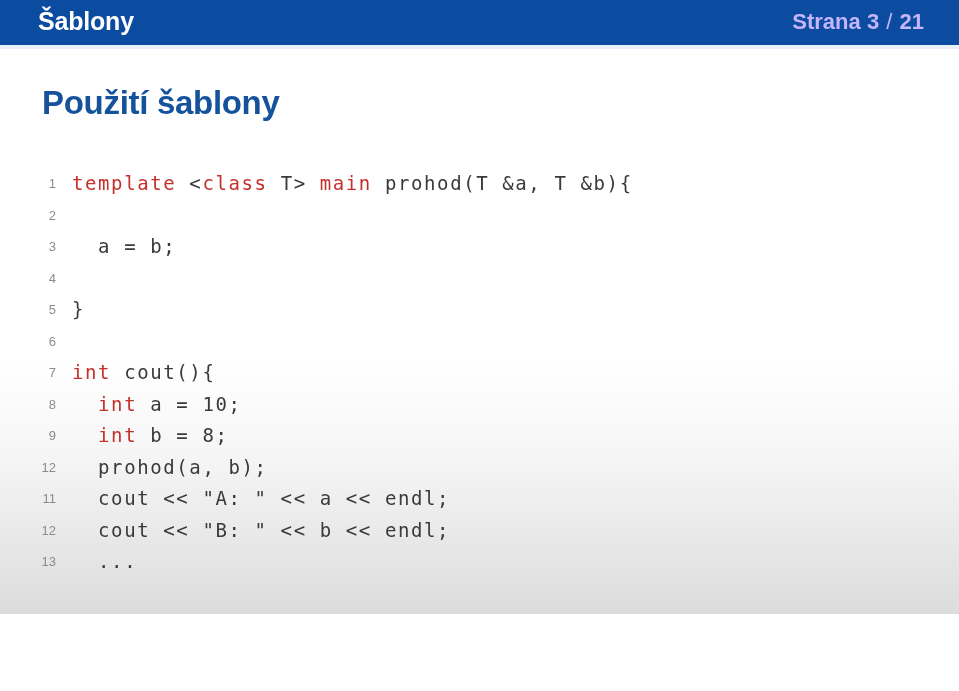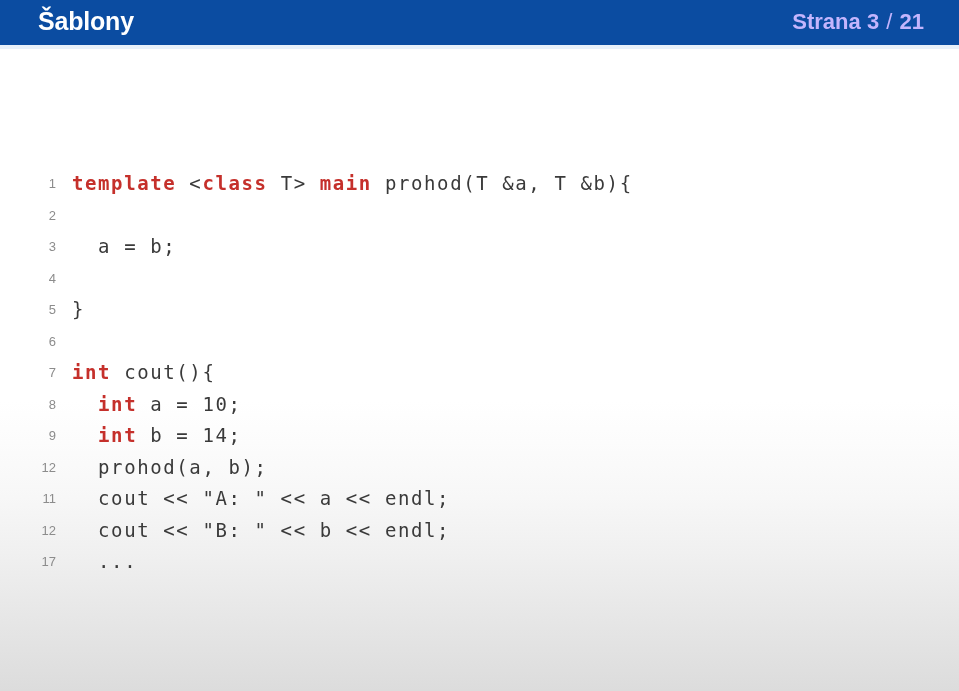--- a/index.html
+++ b/index.html
@@ -11,21 +11,21 @@
     height: 691px;
     overflow: hidden;
     background: #ffffff;
     font-family: "Liberation Sans", sans-serif;
     -webkit-font-smoothing: antialiased;
   }
 
   .slide {
     position: relative;
     width: 959px;
-    height: 691px;
+    height: 614px;
     background: linear-gradient(to bottom,
                 #ffffff 0%,
                 #ffffff 58%,
                 #fcfcfc 64%,
                 #f7f7f7 72%,
                 #f0f0f0 80%,
                 #e8e8e8 88%,
                 #e1e1e1 95%,
                 #dcdcdc 100%);
     overflow: hidden;
@@ -112,49 +112,50 @@
     line-height: 31.5px;
   }
   .code-text {
     position: absolute;
     left: 72px;
     letter-spacing: 1.6px;
     white-space: pre;
   }
   .kw {
     color: #c5302b;
-    font-weight: bold;
+    font-weight: normal;
   }
 </style>
 </head>
 <body>
 
 <div class="slide">
 
   <div class="headerbar">
     <div class="header-title">Šablony</div>
     <div class="header-pageinfo">
       <span>Strana</span>
       <span>3</span>
       <span class="sep">/</span>
       <span>21</span>
     </div>
   </div>
   <div class="headerbar-underline"></div>
 
+  <div class="slide-title">Použití šablony</div>
 
   <div class="code-block" id="code-block">
       <div class="code-line"><span class="ln">1</span><span class="code-text"><span class="kw">template</span><span> &lt;</span><span class="kw">class</span><span> T&gt; </span><span class="kw">main</span><span> prohod(T &amp;a, T &amp;b){</span></span></div>
       <div class="code-line"><span class="ln">2</span></div>
       <div class="code-line"><span class="ln">3</span><span class="code-text"><span>  a = b;</span></span></div>
       <div class="code-line"><span class="ln">4</span></div>
       <div class="code-line"><span class="ln">5</span><span class="code-text"><span>}</span></span></div>
       <div class="code-line"><span class="ln">6</span><span class="code-text"></span></div>
       <div class="code-line"><span class="ln">7</span><span class="code-text"><span class="kw">int</span><span> cout(){</span></span></div>
       <div class="code-line"><span class="ln">8</span><span class="code-text"><span>  </span><span class="kw">int</span><span> a = 10;</span></span></div>
-      <div class="code-line"><span class="ln">9</span><span class="code-text"><span>  </span><span class="kw">int</span><span> b = 14;</span></span></div>
+      <div class="code-line"><span class="ln">9</span><span class="code-text"><span>  </span><span class="kw">int</span><span> b = 8;</span></span></div>
       <div class="code-line"><span class="ln">12</span><span class="code-text"><span>  prohod(a, b);</span></span></div>
       <div class="code-line"><span class="ln">11</span><span class="code-text"><span>  cout &lt;&lt; "A: " &lt;&lt; a &lt;&lt; endl;</span></span></div>
       <div class="code-line"><span class="ln">12</span><span class="code-text"><span>  cout &lt;&lt; "B: " &lt;&lt; b &lt;&lt; endl;</span></span></div>
-      <div class="code-line"><span class="ln">17</span><span class="code-text"><span>  ...</span></span></div>
+      <div class="code-line"><span class="ln">13</span><span class="code-text"><span>  ...</span></span></div>
     </div>
 
 </div>
 
 </body></html>

